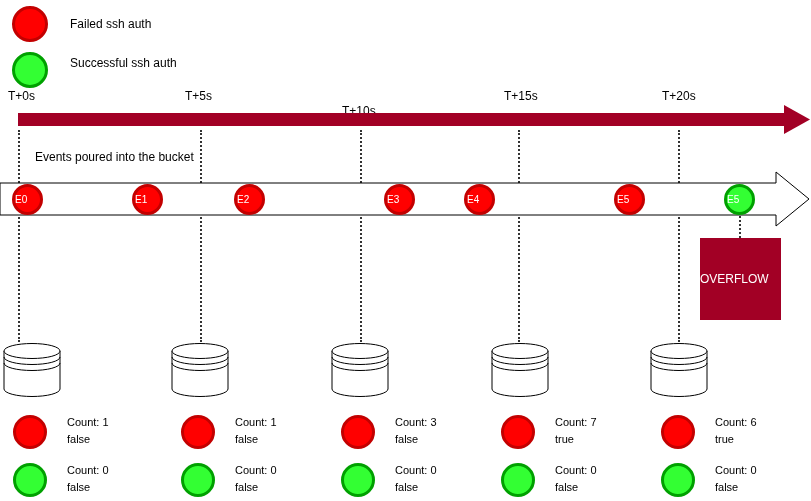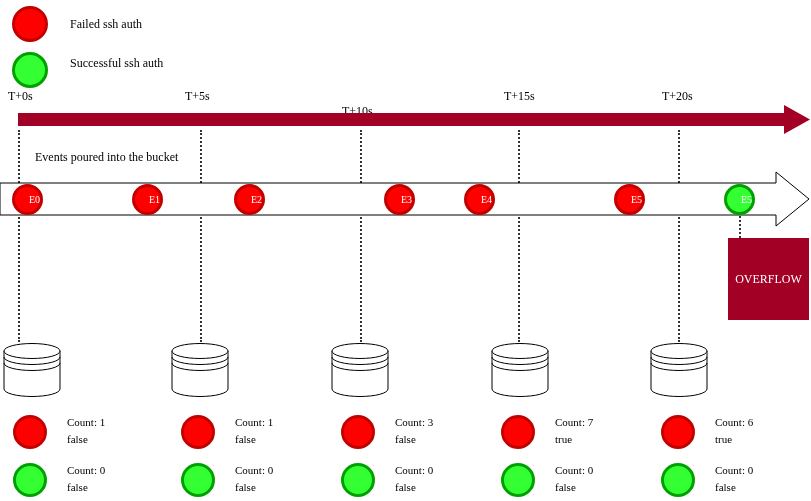--- a/index.html
+++ b/index.html
@@ -1,27 +1,27 @@
 <!DOCTYPE html>
 <html style="--failed: #ff0000; --failed-border: #c30000; --success: #33ff33; --success-border: #00a000; --accent: #a20025;"><head>
 <meta charset="utf-8">
 <style>
   html,body{margin:0;padding:0;background:#fff;}
-  .canvas{position:relative;width:811px;height:501px;background:#fff;font-family:Liberation Serif, serif;color:#000;overflow:hidden;}
+  .canvas{position:relative;width:811px;height:501px;background:#fff;font-family:Liberation Sans, sans-serif;color:#000;overflow:hidden;}
   .circle{position:absolute;border-radius:50%;box-sizing:border-box;}
   .red{background:var(--failed,#ff0000);border:3px solid var(--failed-border,#c30000);}
   .green{background:var(--success,#33ff33);border:3px solid var(--success-border,#00a000);}
   .legend-circle{width:36px;height:36px;}
   .count-circle{width:34px;height:34px;z-index:3;}
-  .event{width:31px;height:31px;display:flex;align-items:center;justify-content:flex-end;font-size:10px;color:#fff;z-index:4;}
+  .event{width:31px;height:31px;display:flex;align-items:center;justify-content:flex-start;font-size:10px;color:#fff;z-index:4;}
   .label{position:absolute;font-size:12px;white-space:nowrap;}
   .vline{position:absolute;width:0;border-left:2px dotted #333;z-index:1;}
   svg.layer{position:absolute;z-index:2;}
   svg.bucket{position:absolute;z-index:2;}
-  .overflow-box{position:absolute;left:700px;top:238px;width:81px;height:82px;background:var(--accent,#a20025);color:#fff;display:flex;align-items:center;justify-content:center;font-size:12px;z-index:3;margin-left:28px;}
+  .overflow-box{position:absolute;left:700px;top:238px;width:81px;height:82px;background:var(--accent,#a20025);color:#fff;display:flex;align-items:center;font-size:12px;z-index:3;}
   .count-text{position:absolute;font-size:11px;line-height:17px;white-space:nowrap;}
 </style>
 </head>
 <body>
 
 <div class="canvas">
 
   <span class="circle red legend-circle" style="left:12px;top:6px"></span>
   <div class="label" style="left:70px;top:17px">Failed ssh auth</div>
   <span class="circle green legend-circle" style="left:12px;top:52px"></span>

